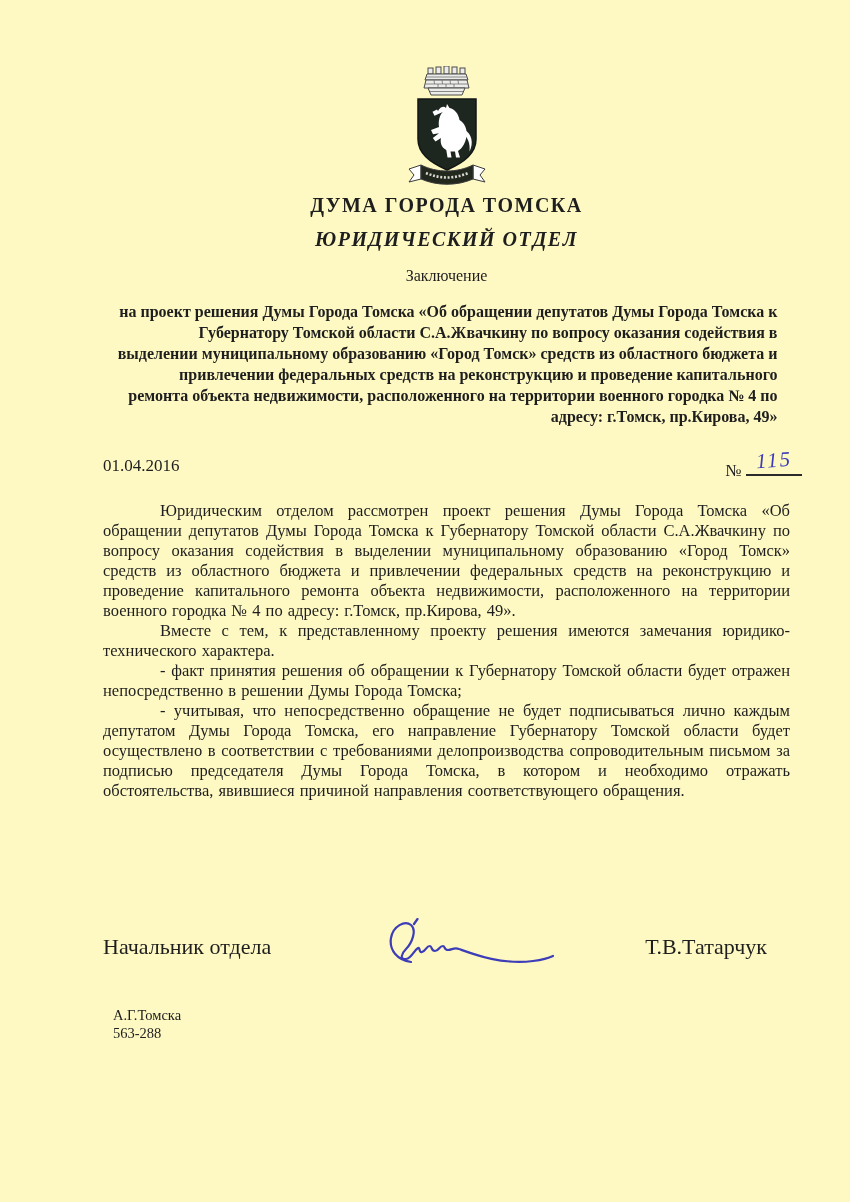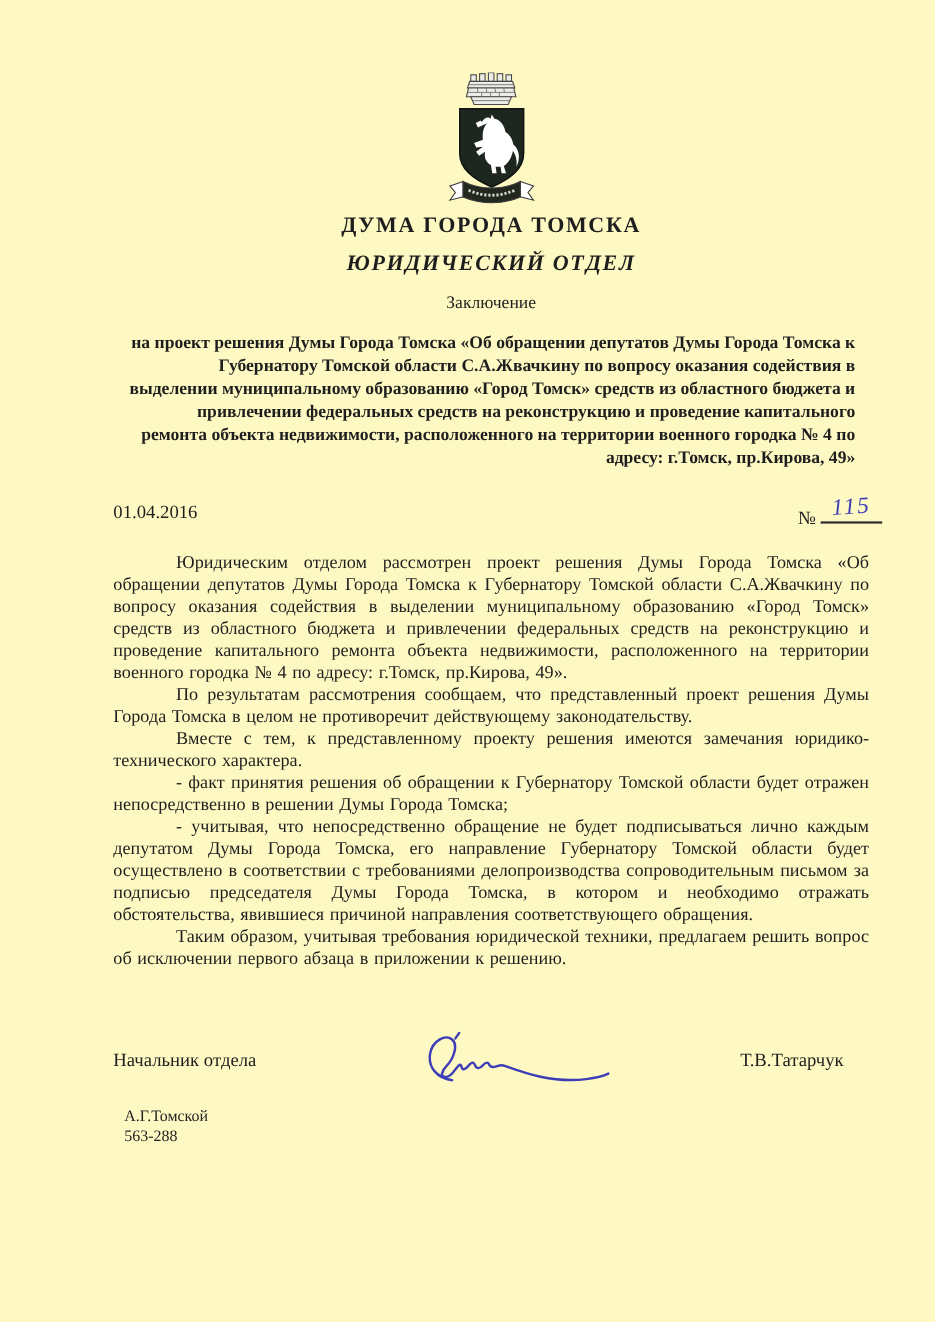--- a/index.html
+++ b/index.html
@@ -84,22 +84,21 @@
     text-align:justify;
     text-indent:57px;
     font-size:16.5px;
     line-height:20px;
     word-spacing:1px;
   }
   .sign-row{
     position:absolute;
     left:103px;top:928px;
     width:687px;height:50px;
-    font-size:17px;
-    margin-top:20px;
+    font-size:22px;
   }
   .sign-position{position:absolute;left:0;top:6px;}
   .sign-name{position:absolute;right:23px;top:6px;}
   .signature-svg{position:absolute;left:278px;top:-10px;}
   .executor{
     position:absolute;
     left:113px;top:1006px;
     font-size:14.5px;
     line-height:18px;
   }
@@ -176,39 +175,37 @@
     <div class="date-row">
       <span class="date">01.04.2016</span>
       <span class="number">
         <span>№</span>
         <span class="number-line"><span class="number-value">115</span></span>
       </span>
     </div>
 
     <div class="body">
       <p>Юридическим отделом рассмотрен проект решения Думы Города Томска «Об обращении депутатов Думы Города Томска к Губернатору Томской области С.А.Жвачкину по вопросу оказания содействия в выделении муниципальному образованию «Город Томск» средств из областного бюджета и привлечении федеральных средств на реконструкцию и проведение капитального ремонта объекта недвижимости, расположенного на территории военного городка № 4 по адресу: г.Томск, пр.Кирова, 49».</p>
-      <p>По результатам рассмотрения сообщаем, что представленный проект решения Думы Города Томска в целом не противоречит действующему законодательству.</p>
       <p>Вместе с тем, к представленному проекту решения имеются замечания юридико-технического характера.</p>
       <p>- факт принятия решения об обращении к Губернатору Томской области будет отражен непосредственно в решении Думы Города Томска;</p>
       <p>- учитывая, что непосредственно обращение не будет подписываться лично каждым депутатом Думы Города Томска, его направление Губернатору Томской области будет осуществлено в соответствии с требованиями делопроизводства сопроводительным письмом за подписью председателя Думы Города Томска, в котором и необходимо отражать обстоятельства, явившиеся причиной направления соответствующего обращения.</p>
-      <p>Таким образом, учитывая требования юридической техники, предлагаем решить вопрос об исключении первого абзаца в приложении к решению.</p>
     </div>
   </div>
 
   <div class="sign-row">
     <span class="sign-position">Начальник отдела</span>
     <svg class="signature-svg" width="190" height="52" viewBox="0 0 190 52" xmlns="http://www.w3.org/2000/svg">
       <g fill="none" style="stroke:var(--handwriting)" stroke-width="2.2" stroke-linecap="round">
         <path d="M30 44 C16 42 8 32 10 20 C12 8 24 2 30 7 C36 12 31 25 25 31 C21 35 18 42 25 41
                  C31 40 33 32 37 30 C39 29 38 35 41 34 C45 33 45 28 49 28 C51 28 50 33 54 33
                  C58 33 58 28 62 28 C64 28 63 32 67 32 C71 32 73 29 78 31
                  C92 36 120 47 152 43 C160 42 166 41 172 38"></path>
         <path d="M33 6 L36.5 1"></path>
       </g>
     </svg>
     <span class="sign-name">Т.В.Татарчук</span>
   </div>
 
   <div class="executor">
-    <div>А.Г.Томской</div>
+    <div>А.Г.Томска</div>
     <div>563-288</div>
   </div>
 </div>
 
 </body></html>

